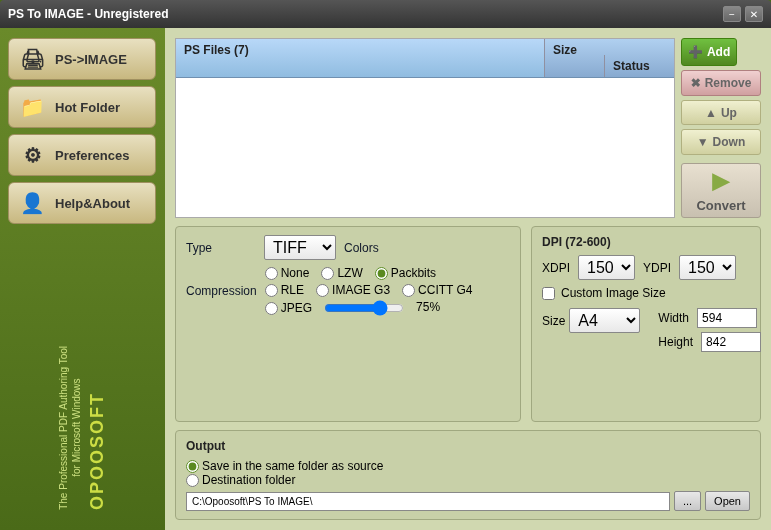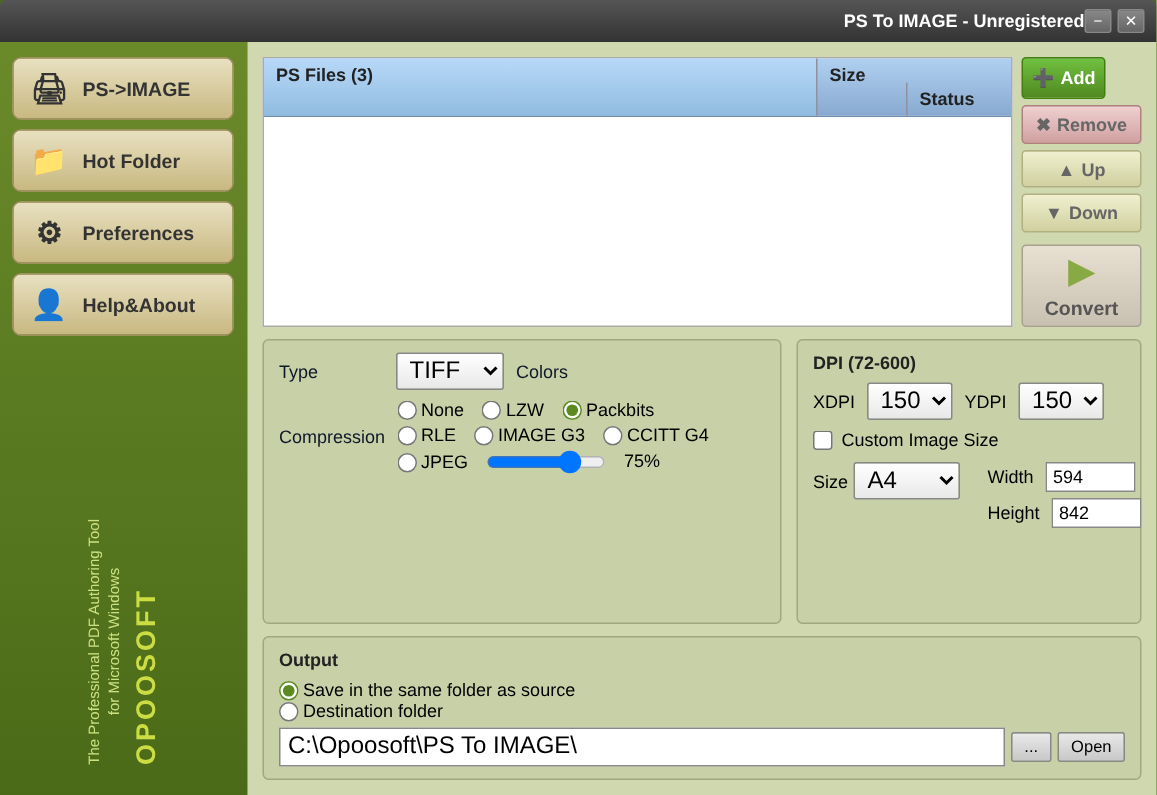--- a/index.html
+++ b/index.html
@@ -11,21 +11,21 @@
       background: #4a6a1a;
       overflow: hidden;
     }
 
     
     .title-bar {
       background: linear-gradient(to bottom, #555, #333);
       height: 28px;
       display: flex;
       align-items: center;
-      justify-content: flex-end;
+      justify-content: space-between;
       padding: 0 8px;
       border-radius: 4px 4px 0 0;
     }
     .title-bar-text {
       color: #fff;
       font-size: 12px;
       font-weight: bold;
     }
     .title-bar-buttons {
       display: flex;
@@ -330,21 +330,21 @@
     .output-path-row {
       display: flex;
       gap: 4px;
       align-items: center;
     }
     .path-input {
       flex: 1;
       border: 1px solid #888;
       padding: 3px 5px;
       background: #fff;
-      font-size: 16px;
+      font-size: 10px;
     }
     .path-btn {
       background: linear-gradient(to bottom, #e8e8e8, #c8c8c8);
       border: 1px solid #888;
       border-radius: 2px;
       padding: 3px 8px;
       cursor: pointer;
       font-size: 11px;
     }
   </style>
@@ -385,21 +385,21 @@
         <span class="sidebar-brand">OPOOSOFT</span>
       </div>
     </div>
   </div>
 
   <div class="main-content">
 
     <div class="file-area">
       <div class="file-list-container">
         <div class="file-list-header">
-          <div class="file-list-col" style="flex:1; background: linear-gradient(to bottom, #b8d8f8, #90bce0);">PS Files (3)</div>
+          <div class="file-list-col" style="flex:1; background: linear-gradient(to bottom, #b8d8f8, #90bce0);">PS Files (7)</div>
           <div class="file-list-col size-col">Size</div>
           <div class="file-list-col status-col">Status</div>
         </div>
         <div class="file-list-body"></div>
       </div>
 
       <div class="action-buttons">
         <div style="display:flex; gap:4px;">
           <div class="action-btn btn-add">
             <span>➕</span>

